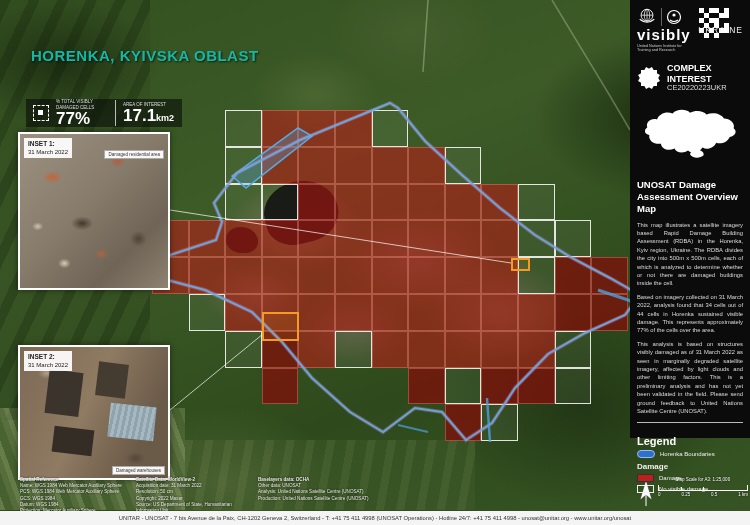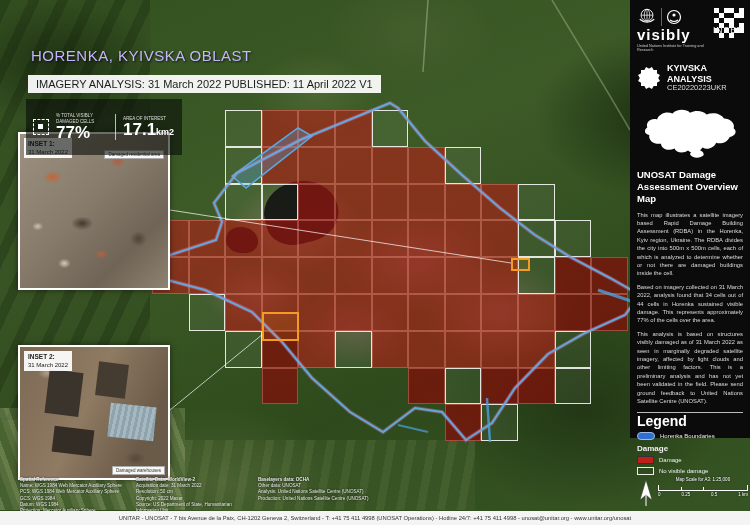--- a/index.html
+++ b/index.html
@@ -69,26 +69,26 @@
   .bldg{position:absolute;}
   .inset-tag{position:absolute;left:4px;top:4px;background:rgba(255,255,255,.93);color:#222;
     font-size:6px;line-height:1.25;padding:2px 4px;}
   .inset-tag b{font-size:6.5px;}
   .callout{position:absolute;background:rgba(255,255,255,.95);color:#333;font-size:4.5px;
     padding:1px 3px;border:1px solid #aaa;white-space:nowrap;}
 
   
   .title{left:30px;top:6px;z-index:10;color:#fff;font-size:42px;font-weight:bold;letter-spacing:2px;
     text-shadow:2px 2px 3px rgba(0,0,0,.7),0 0 10px rgba(0,0,0,.5);}
-  .subtitle{left:31px;top:47px;z-index:10;color:#c4b5fd;font-size:15px;font-weight:normal;letter-spacing:.5px;
+  .subtitle{left:31px;top:47px;z-index:10;color:#14b8a6;font-size:15px;font-weight:bold;letter-spacing:.5px;
     text-shadow:1px 1px 2px rgba(0,0,0,.7);}
   .analysis-bar{left:28px;top:75px;z-index:10;background:rgba(255,255,255,.93);color:#1a1a1a;
     font-size:11px;padding:3px 8px;white-space:nowrap;}
   .stats{left:26px;top:99px;z-index:10;background:rgba(8,12,8,.6);display:flex;align-items:center;
-    padding:14px 7px;gap:7px;color:#fff;}
+    padding:0 7px;gap:7px;color:#fff;}
   .stat-icon{width:16px;height:16px;border:1.5px dashed #fff;position:relative;flex:none;}
   .stat-icon::after{content:"";position:absolute;left:4px;top:4px;width:5px;height:5px;background:#fff;}
   .stat{display:flex;flex-direction:column;align-items:flex-start;}
   .stat .lbl{font-size:4.5px;line-height:1.25;width:52px;color:#ddd;}
   .stat .val{font-size:17px;font-weight:bold;line-height:1;}
   .stat .val small{font-size:9px;font-weight:bold;}
   .stat-div{width:1px;height:26px;background:rgba(255,255,255,.7);}
 
   
   .sidebar{left:630px;top:0;width:120px;height:438px;background:#0b0b0b;z-index:12;color:#fff;padding:7px 7px 0 7px;}
@@ -104,24 +104,24 @@
       0 20px #fff,10px 20px #fff,20px 20px #fff,25px 20px #fff,5px 25px #fff,15px 25px #fff;}
   .unosat-word{font-size:8.5px;letter-spacing:1px;margin-top:12px;color:#eee;}
   .emerg{display:flex;gap:6px;align-items:center;margin-top:10px;}
   .star{position:relative;width:24px;height:24px;flex:none;}
   .star span{position:absolute;inset:4px;background:#fff;}
   .star span:nth-child(2){transform:rotate(30deg);}
   .star span:nth-child(3){transform:rotate(60deg);}
   .emerg-txt{font-size:9px;font-weight:bold;line-height:1.15;}
   .emerg-code{font-size:7.5px;font-weight:normal;color:#ddd;}
   .ua-map{margin:8px auto 0 auto;display:block;}
-  .sb-head{font-size:9.5px;font-weight:bold;line-height:1.3;margin-top:4px;}
+  .sb-head{font-size:9.5px;font-weight:bold;line-height:1.3;margin-top:14px;}
   .sb-paras p{font-size:5.8px;line-height:1.45;color:#dcdcdc;margin:5px 0 0 0;text-align:justify;}
   .legend-rule{height:1px;background:#bbb;margin-top:7px;}
-  .legend-title{font-size:14px;font-weight:bold;margin-top:0;}
+  .legend-title{font-size:11px;font-weight:bold;margin-top:12px;}
   .leg-row{display:flex;align-items:center;gap:5px;margin-top:3px;}
   .leg-row .txt{font-size:6px;color:#eee;}
   .sw-bound{width:18px;height:8px;border-radius:4px;background:#2f6fd0;border:1px solid #9bbce8;}
   .leg-damage-title{font-size:8px;font-weight:bold;margin-top:4px;color:#eee;}
   .sw-dmg{width:17px;height:8px;background:#bf1f1a;border:1px solid #333;}
   .sw-ndmg{width:17px;height:8px;background:transparent;border:1.3px solid #eee;}
 
   
   .north{left:638px;top:480px;z-index:10;}
   .scalebar{left:658px;top:477px;width:90px;z-index:10;color:#fff;font-size:4.5px;text-align:center;
@@ -261,21 +261,20 @@
     <div class="bldg" style="left:60%;top:44%;width:46px;height:34px;transform:rotate(6deg);background:repeating-linear-gradient(96deg,#a6b8c2 0 3px,#8fa3ad 3px 6px);"></div>
     <div class="bldg" style="left:22%;top:62%;width:40px;height:26px;background:#332d25;transform:rotate(7deg);"></div>
     <div class="inset-tag">
       <b>INSET 2:</b><br>
       <span>31 March 2022</span>
     </div>
     <div class="callout" style="right:3px;bottom:3px;">Damaged warehouses</div>
   </div>
 
   <div class="abs subtitle">HORENKA, KYIVSKA OBLAST</div>
-  <div class="abs analysis-bar">IMAGERY ANALYSIS: 31 March 2022 PUBLISHED: 11 April 2022 V1</div>
 
   <div class="abs stats">
     <div class="stat-icon"></div>
     <div class="stat">
       <div class="lbl">% TOTAL VISIBLY DAMAGED CELLS</div>
       <div class="val">77%</div>
     </div>
     <div class="stat-div"></div>
     <div class="stat">
       <div class="lbl">AREA OF INTEREST</div>
@@ -299,33 +298,33 @@
             <circle cx="8" cy="8" r="6.5" fill="none" stroke="#fff" stroke-width="1.2"></circle>
             <circle cx="8" cy="6" r="1.6" fill="#fff"></circle>
             <path d="M4,11 Q8,14 12,11" fill="none" stroke="#fff" stroke-width="1.2"></path>
           </svg>
         </div>
         <div class="unitar-word">visibly</div>
         <div class="unitar-sub">United Nations Institute for Training and Research</div>
       </div>
       <div>
         <div class="pix"></div>
-        <div class="unosat-word">INSET</div>
+        <div class="unosat-word">UKRAINE</div>
       </div>
     </div>
 
     <div class="emerg">
       <div class="star">
           <span></span>
           <span></span>
           <span></span>
         </div>
       <div class="emerg-txt">
-        <div>KYIVSKA</div>
-        <div>ANALYSIS</div>
+        <div>COMPLEX</div>
+        <div>INTEREST</div>
         <div class="emerg-code">CE20220223UKR</div>
       </div>
     </div>
 
     <svg class="ua-map" width="104" height="64" viewBox="0 0 104 66">
       <path fill="#fff" d="M8,27 C6,22 12,17 18,19 C20,13 28,10 34,13 C38,8 48,8 52,12 C58,9 66,10 69,14 C76,11 84,13 87,18 C93,18 99,23 97,28 C101,31 99,36 93,37 C91,42 84,45 79,43 C77,48 70,51 65,48 C62,53 54,55 50,51 C46,54 38,54 36,49 C30,52 23,50 22,44 C15,45 9,41 10,35 C5,34 4,30 8,27 Z M57,50 C62,50 67,52 66,56 C62,60 54,59 52,55 C53,52 55,50 57,50 Z"></path>
     </svg>
 
     <div class="sb-head">UNOSAT Damage Assessment Overview Map</div>
     <div class="sb-paras">

